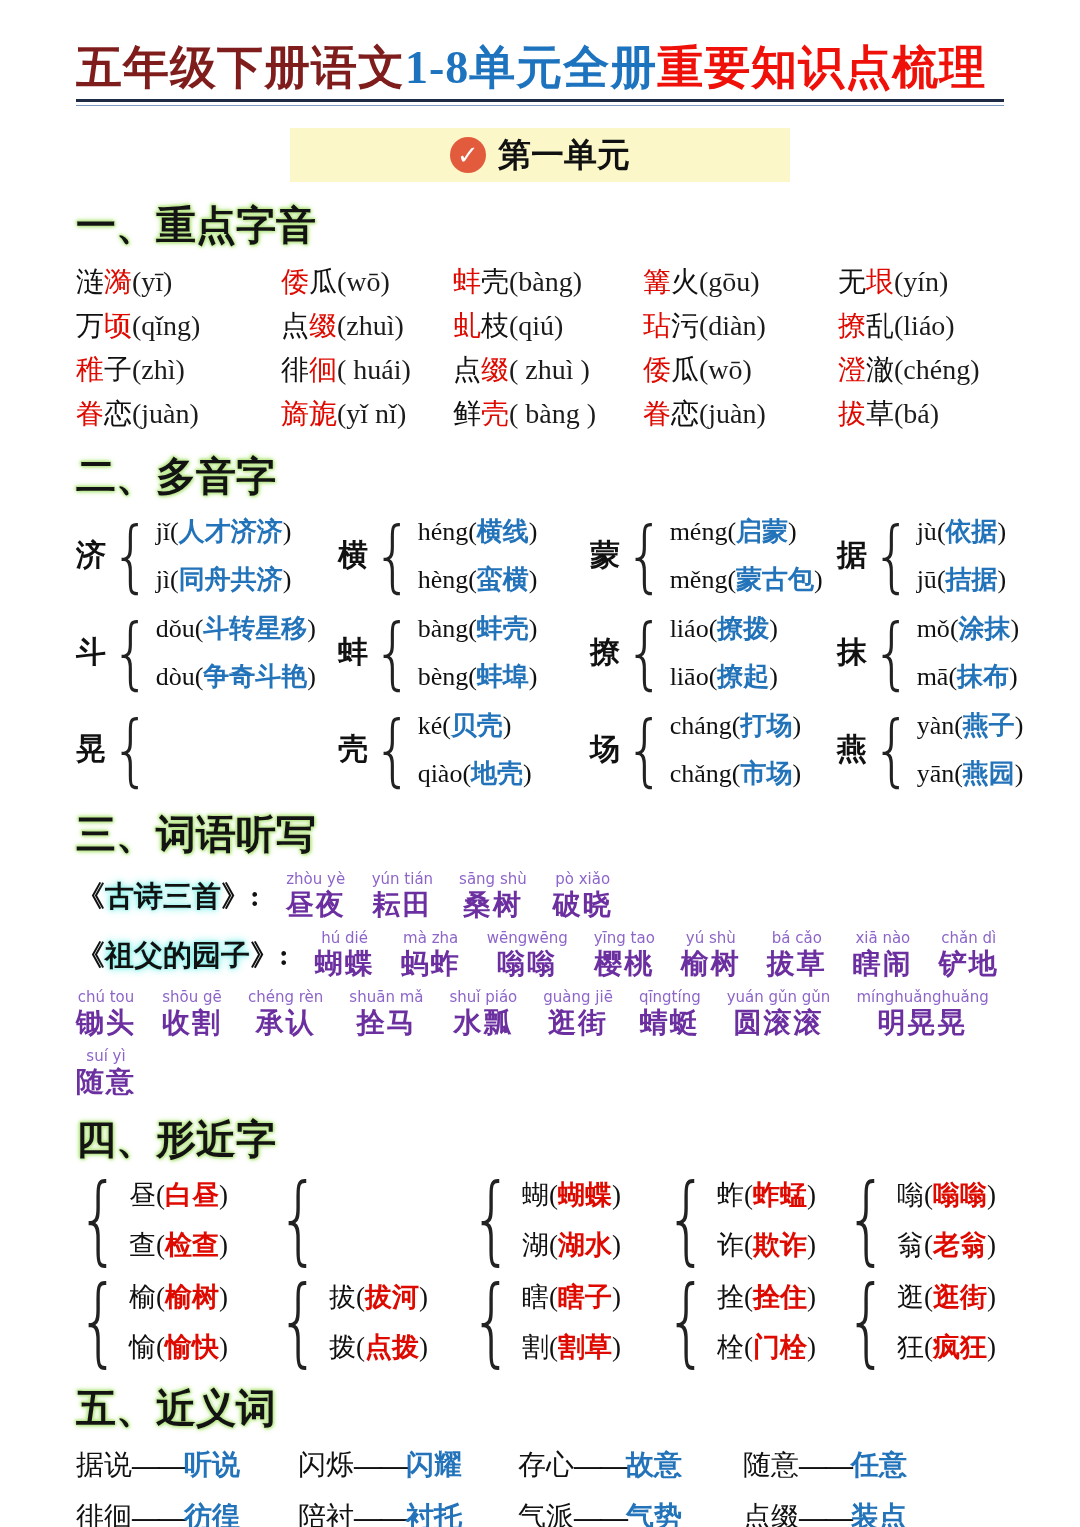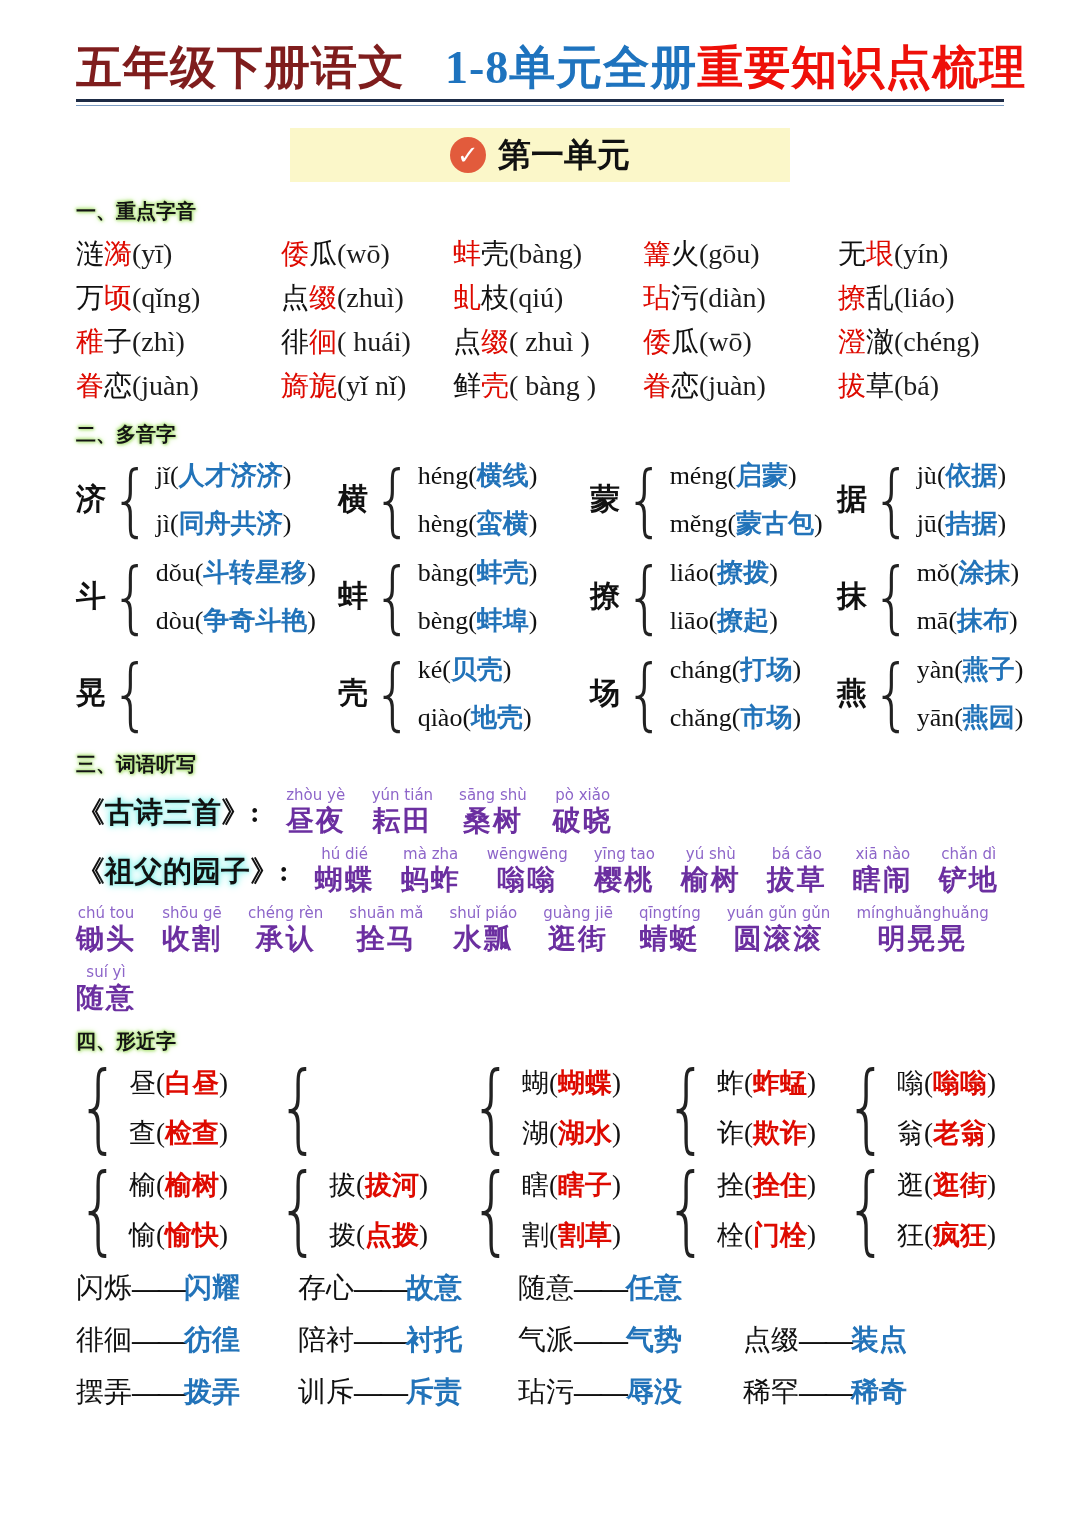--- a/index.html
+++ b/index.html
@@ -3,34 +3,34 @@
 <meta charset="utf-8">
 <style>
   html,body{margin:0;padding:0;background:#ffffff;}
   body{width:1080px;height:1527px;overflow:hidden;
        font-family:"Liberation Serif","DejaVu Serif",serif;color:#111;}
   .page{padding:40px 76px 0 76px;}
 
   
   .title-line{white-space:nowrap;font-weight:900;font-size:46px;letter-spacing:1px;line-height:1.2;}
   .t-black{color:#7f1d1d;}
-  .t-blue{color:var(--title-blue);margin-left:40px;}
+  .t-blue{color:var(--title-blue);}
   .t-red{color:var(--title-red);}
   .title-rule{margin-top:4px;height:3px;border-top:3px solid #1d2b45;border-bottom:1px solid #7c9cc2;}
 
   
   .banner{margin:22px auto 6px auto;width:500px;height:54px;background:var(--banner-bg);
           display:flex;align-items:center;justify-content:center;gap:12px;}
   .check-circle{width:36px;height:36px;border-radius:50%;background:var(--check-orange);
           color:#fff;display:flex;align-items:center;justify-content:center;
           font-size:26px;font-weight:900;font-family:"DejaVu Sans",sans-serif;}
   .banner-label{font-size:33px;font-weight:700;color:#111;}
 
   
-  .sec-head{font-size:20px;font-weight:700;color:#131313;margin:16px 0 10px 0;
+  .sec-head{font-size:40px;font-weight:700;color:#131313;margin:16px 0 10px 0;
             text-shadow:0 0 3px var(--glow),0 0 6px var(--glow),1px 1px 3px var(--glow),-1px -1px 3px var(--glow);}
 
   
   .zy-grid{display:grid;grid-template-columns:205px 172px 190px 195px auto;row-gap:16px;margin-bottom:6px;}
   .zy-item{font-size:28px;white-space:nowrap;}
   .zy-item .r{color:var(--red);}
   .zy-item .py{color:#1c1c1c;}
 
   
   .dy-row{display:grid;grid-template-columns:262px 252px 247px auto;margin:6px 0 14px 0;}
@@ -385,22 +385,24 @@
         <div class="xj-group">
           <span class="brace">{</span>
           <div class="xj-col">
             <div class="xj-line"><span>逛</span><span>(</span><span class="word">逛街</span><span>)</span></div>
             <div class="xj-line"><span>狂</span><span>(</span><span class="word">疯狂</span><span>)</span></div>
           </div>
         </div>
       </div>
     </div>
 
+  <div class="sec-head">五、近义词</div>
   <div id="jinyi">
       <div class="jy-row">
+        <span class="jy-item"><span class="w1">据说</span><span class="dash">——</span><span class="w2">听说</span></span>
         <span class="jy-item"><span class="w1">闪烁</span><span class="dash">——</span><span class="w2">闪耀</span></span>
         <span class="jy-item"><span class="w1">存心</span><span class="dash">——</span><span class="w2">故意</span></span>
         <span class="jy-item"><span class="w1">随意</span><span class="dash">——</span><span class="w2">任意</span></span>
       </div>
       <div class="jy-row">
         <span class="jy-item"><span class="w1">徘徊</span><span class="dash">——</span><span class="w2">彷徨</span></span>
         <span class="jy-item"><span class="w1">陪衬</span><span class="dash">——</span><span class="w2">衬托</span></span>
         <span class="jy-item"><span class="w1">气派</span><span class="dash">——</span><span class="w2">气势</span></span>
         <span class="jy-item"><span class="w1">点缀</span><span class="dash">——</span><span class="w2">装点</span></span>
       </div>

